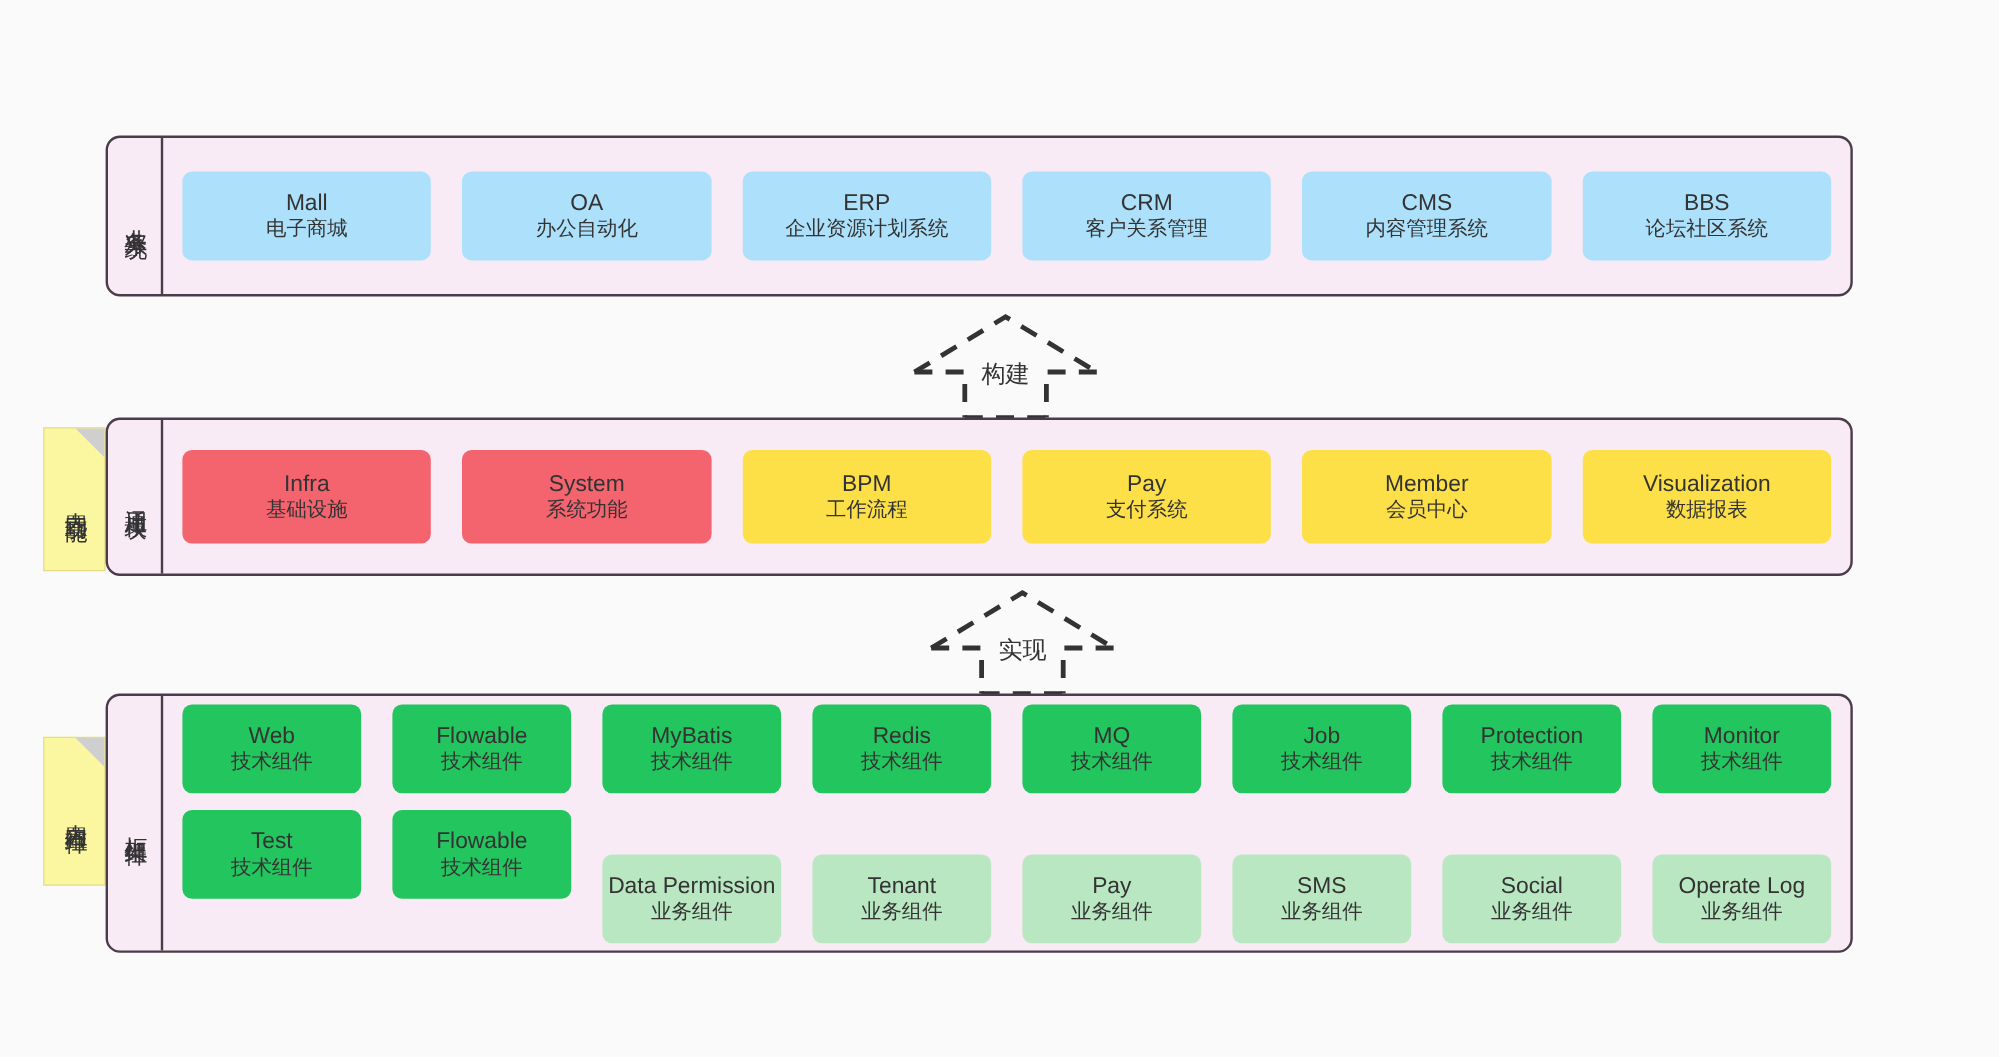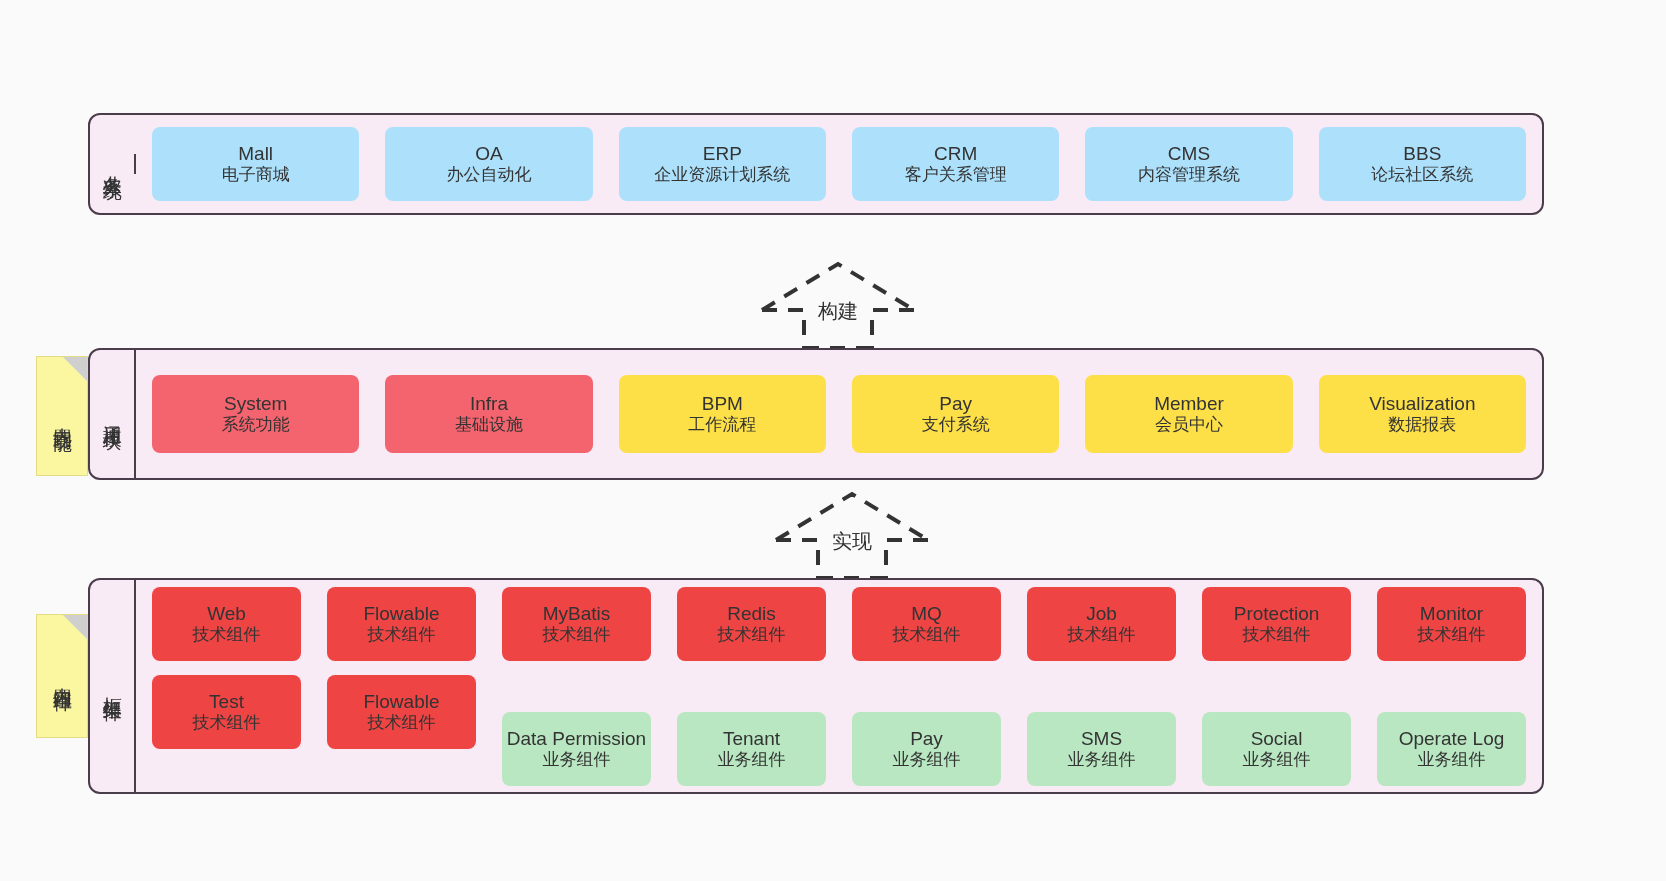--- a/index.html
+++ b/index.html
@@ -78,25 +78,25 @@
   }
   .cell .cn {
     font-size: 17px;
     color: #333333;
   }
 
   
   .c-blue       { background: #ace0fb; }
   .c-red        { background: #f4646e; }
   .c-pink       { background: #fde047; }
-  .c-green      { background: #ef4444; }
+  .c-green      { background: #22c55e; }
   .c-lightgreen { background: #b9e7c1; margin-top: 37px; }
 
   
-  #band-business  { left: 88px;  top: 113px; width: 1456px; height: 102px; align-items: center; }
+  #band-business  { left: 88px;  top: 113px; width: 1456px; height: 134px; }
   #band-common    { left: 88px;  top: 348px; width: 1456px; height: 132px; }
   #band-framework { left: 88px;  top: 578px; width: 1456px; height: 216px; }
 
   #band-business  .layer-body .cell { height: 74px; }
   #band-common    .layer-body .cell { height: 78px; }
   #band-framework .layer-body .cell { height: 74px; }
 
   
   .sticky {
     position: absolute;
@@ -194,26 +194,26 @@
   </svg>
   <div class="arrow-label">构建</div>
 </div>
 
 <div class="sticky" id="sticky-common">内置功能</div>
 <div class="layer" id="band-common">
   <div class="layer-title">通用模块</div>
   <div class="layer-body">
     <div class="row">
       <div class="cell c-red">
+        <span class="en">Infra</span>
+        <span class="cn">基础设施</span>
+      </div>
+      <div class="cell c-red">
         <span class="en">System</span>
         <span class="cn">系统功能</span>
-      </div>
-      <div class="cell c-red">
-        <span class="en">Infra</span>
-        <span class="cn">基础设施</span>
       </div>
       <div class="cell c-pink">
         <span class="en">BPM</span>
         <span class="cn">工作流程</span>
       </div>
       <div class="cell c-pink">
         <span class="en">Pay</span>
         <span class="cn">支付系统</span>
       </div>
       <div class="cell c-pink">

